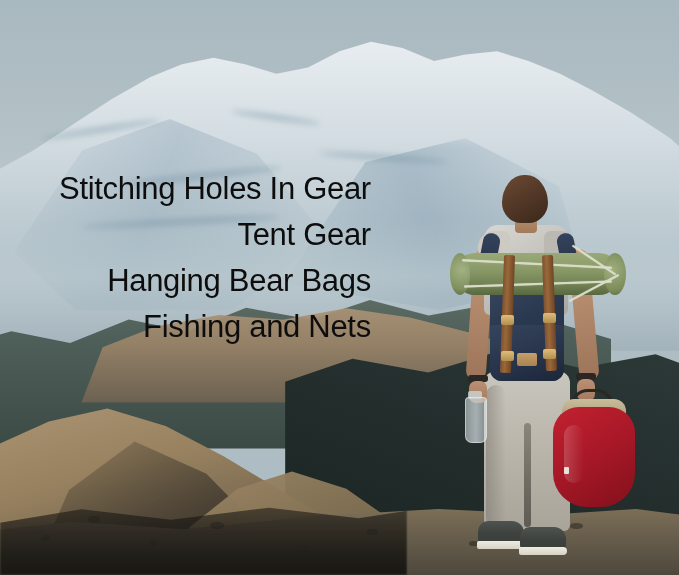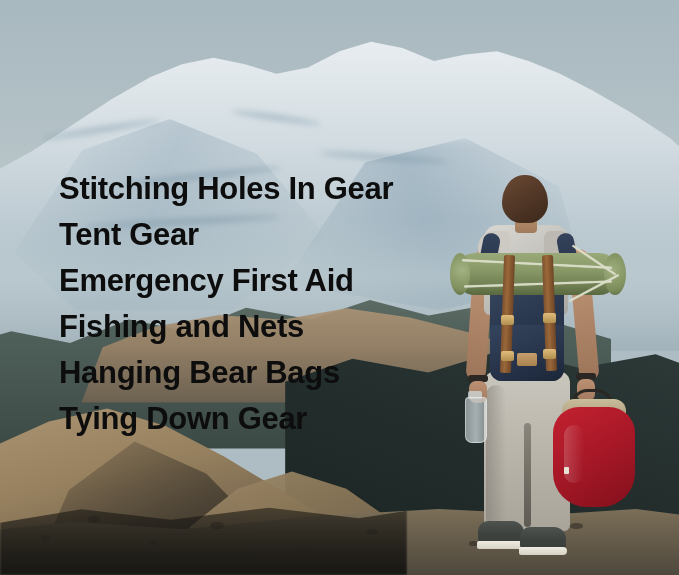--- a/index.html
+++ b/index.html
@@ -335,25 +335,26 @@
   }
 
   .bullets {
     position: absolute;
     left: 59px; top: 166px;
     margin: 0; padding: 0;
     list-style: none;
   }
   .bullets li {
     font-size: 31px;
-    font-weight: 700;
+    font-weight: 400;
     line-height: 46px;
     color: #0d0d0d;
     white-space: nowrap;
     letter-spacing: -0.3px;
+    text-align: right;
   }
 </style>
 </head>
 <body>
 
 <div class="poster">
 
   <div class="scene">
 
     <div class="sky"></div>
@@ -449,19 +450,17 @@
     <div class="sack-top"></div>
     <div class="sack"></div>
     <div class="sack-hl"></div>
     <div class="sack-tag"></div>
   </div>
 
 
   <ul class="bullets">
     <li>Stitching Holes In Gear</li>
     <li>Tent Gear</li>
-    <li>Emergency First Aid</li>
+    <li>Hanging Bear Bags</li>
     <li>Fishing and Nets</li>
-    <li>Hanging Bear Bags</li>
-    <li>Tying Down Gear</li>
   </ul>
 
 </div>
 
 </body></html>

